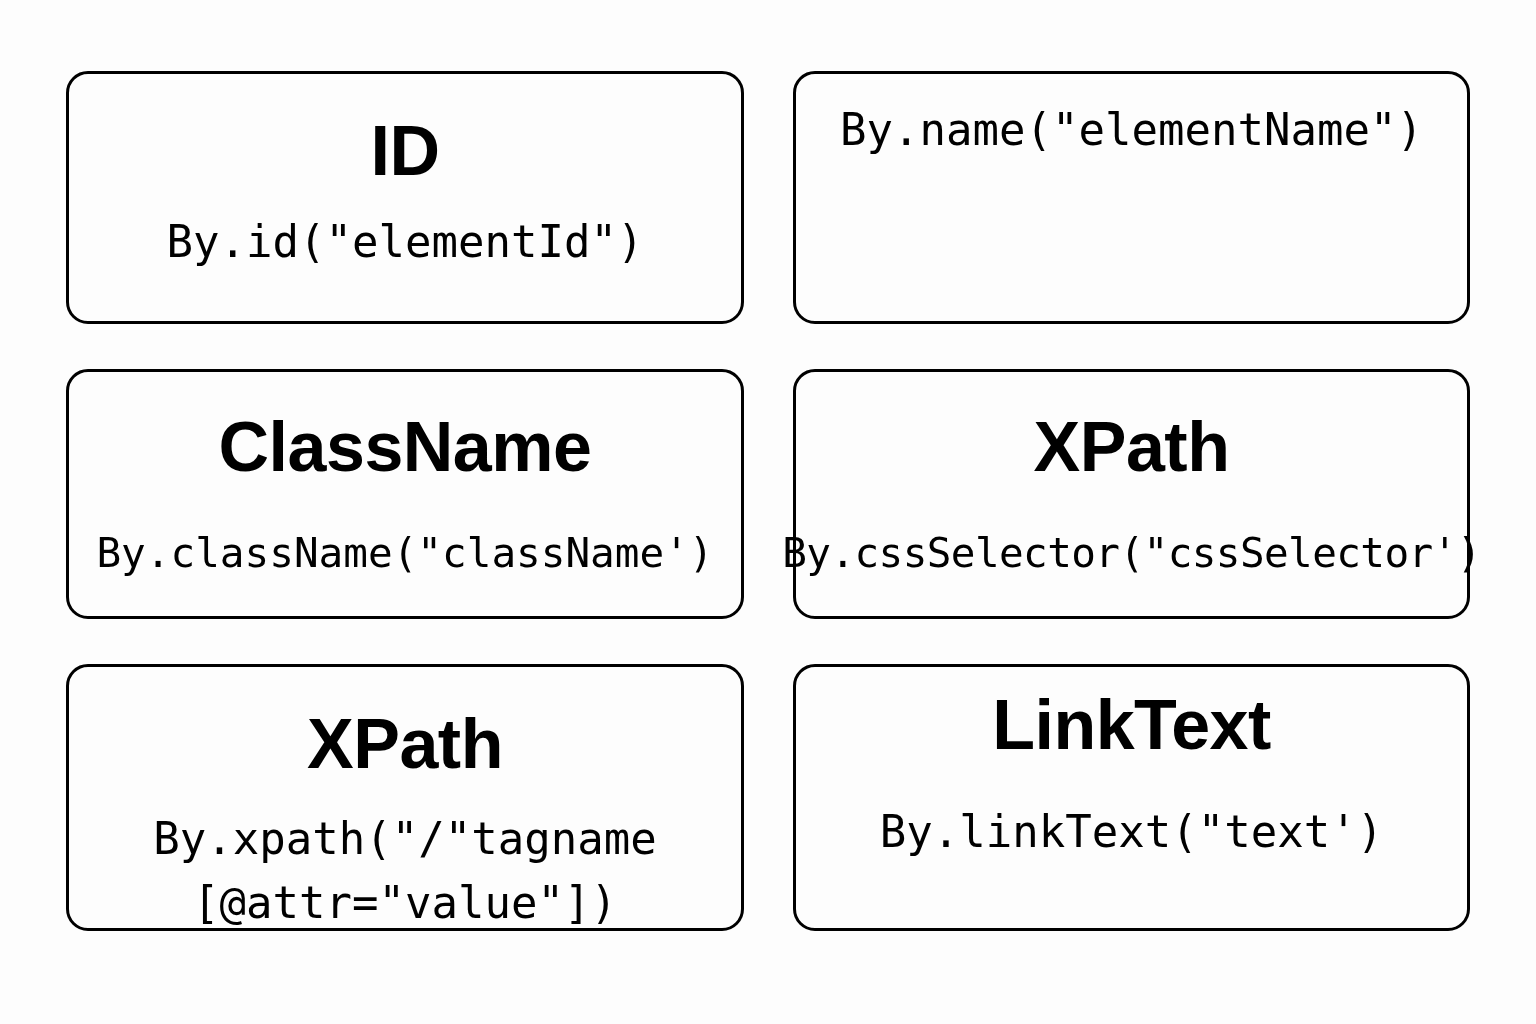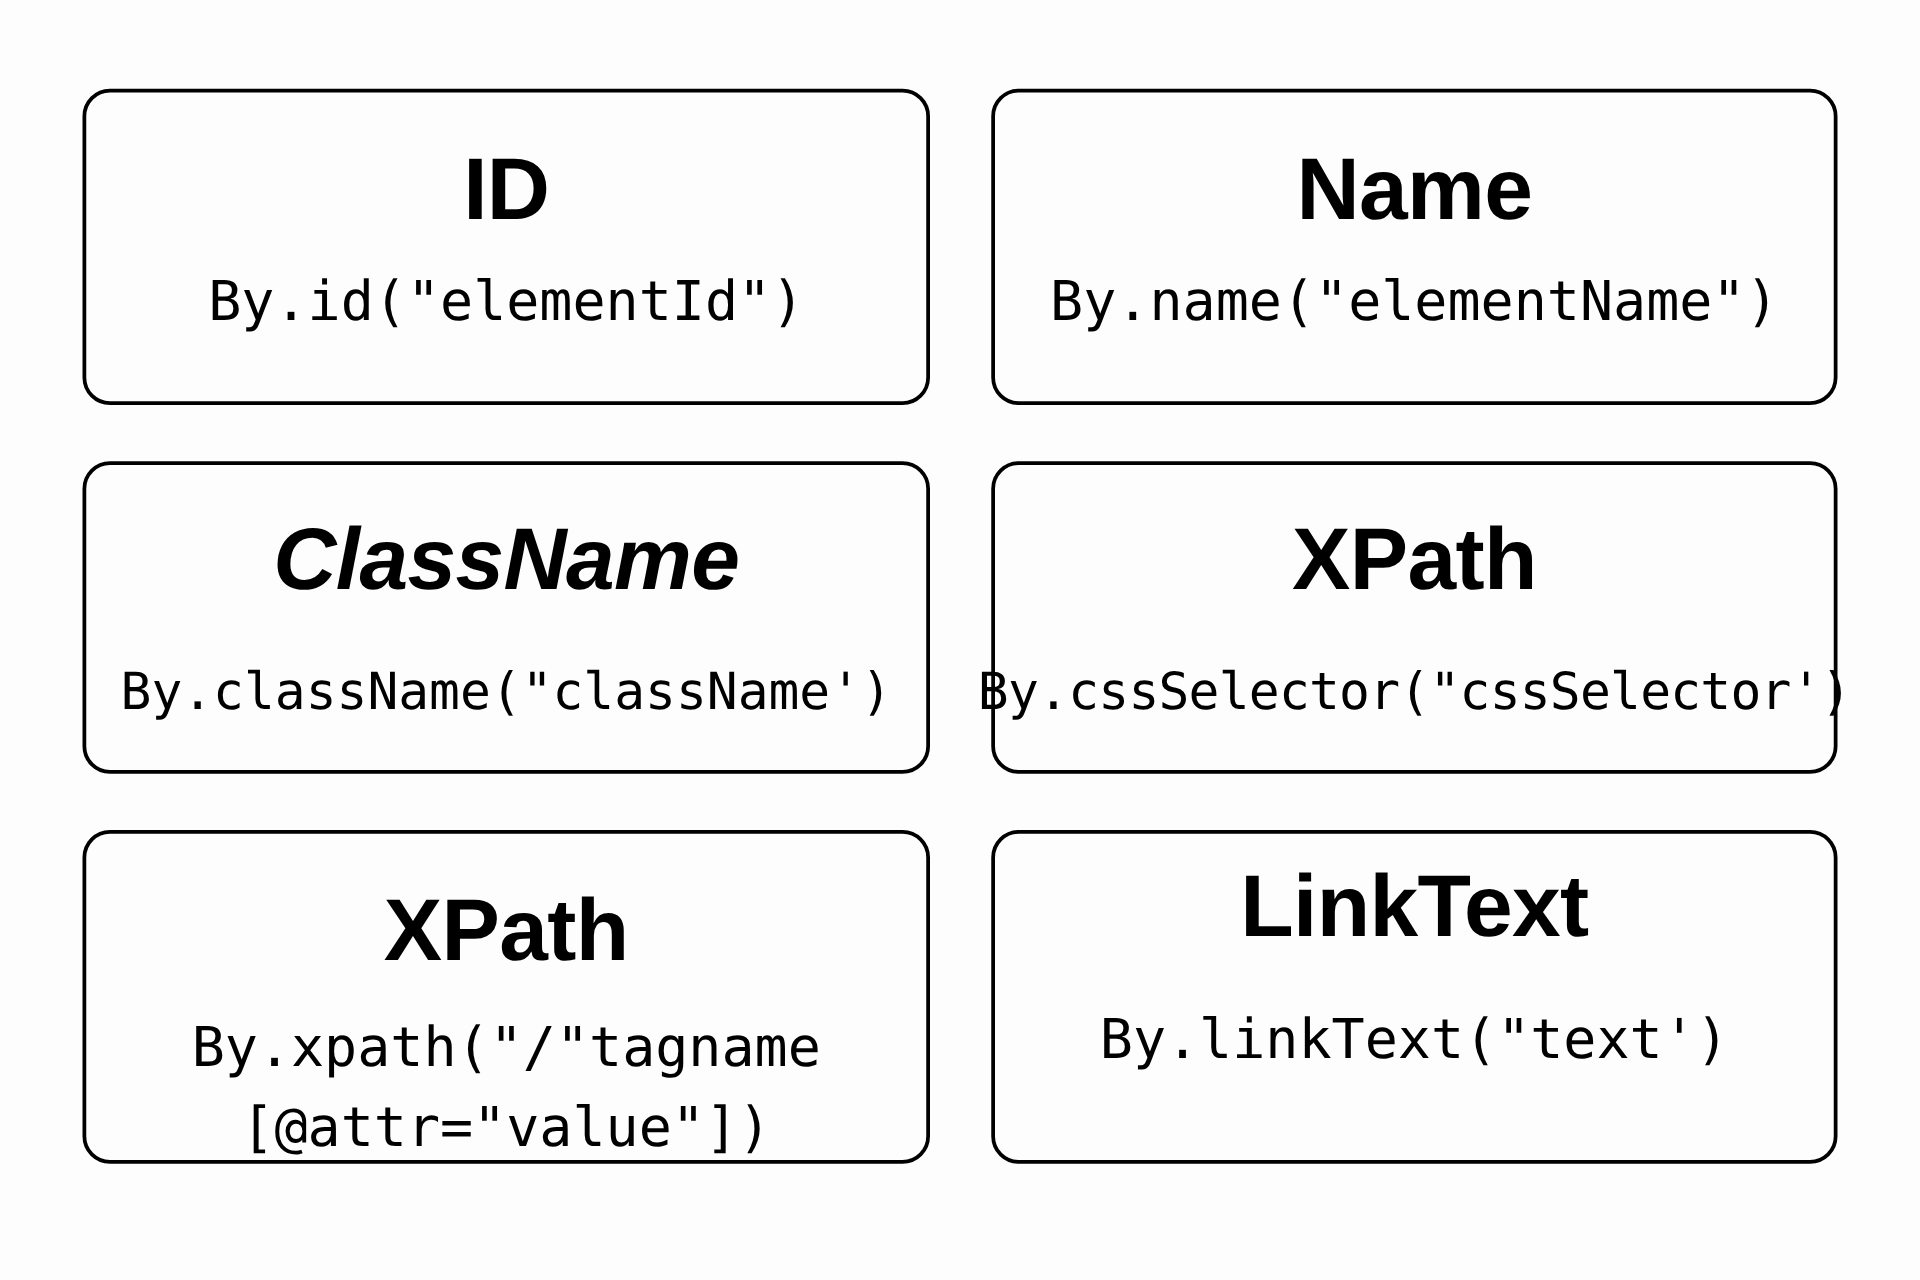--- a/index.html
+++ b/index.html
@@ -67,21 +67,21 @@
     text-align: center;
     white-space: pre;
     margin-top: 20px;
   }
 
   
   .card.r1 .card-title { margin-top: 42px; }
   .card.r1 .card-code  { margin-top: 26px; }
 
   
-  .card.classname-card .card-title { margin-top: 40px; font-style: italic; }
+  .card.classname-card .card-title { margin-top: 40px; }
   .card.classname-card .card-code {
     font-size: 41px;
     margin-top: 44px;
   }
 
   
   .card.xpath-css-card .card-title { margin-top: 40px; }
   .card.xpath-css-card .card-code {
     font-size: 41px;
     margin-top: 44px;
@@ -104,21 +104,20 @@
 
 <div class="board">
   <div class="grid">
 
     <div class="card r1 id-card">
       <div class="card-title">ID</div>
       <div class="card-code">By.id("elementId")</div>
     </div>
 
     <div class="card r1 name-card">
-      <div class="card-title">Name</div>
       <div class="card-code">By.name("elementName")</div>
     </div>
 
     <div class="card r2 classname-card">
       <div class="card-title">ClassName</div>
       <div class="card-code">By.className("className')</div>
     </div>
 
     <div class="card r2 xpath-css-card">
       <div class="card-title">XPath</div>

